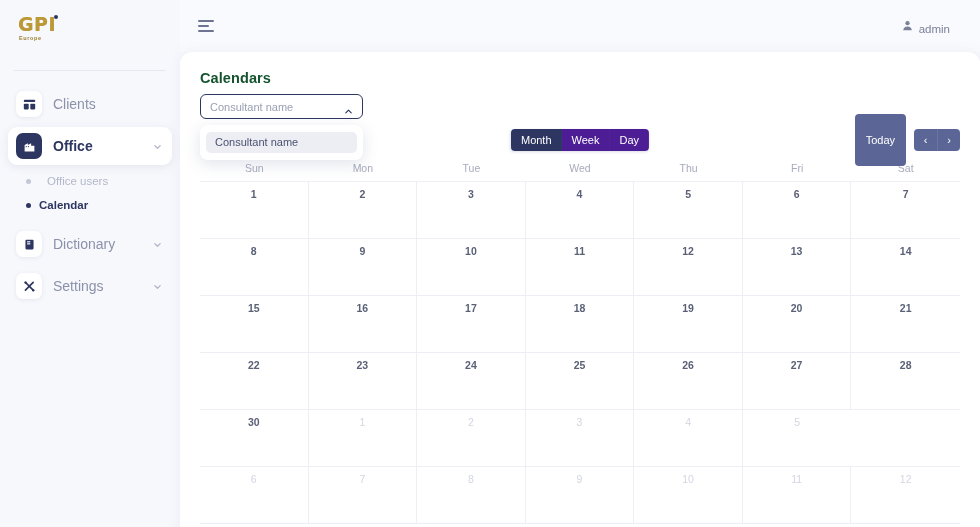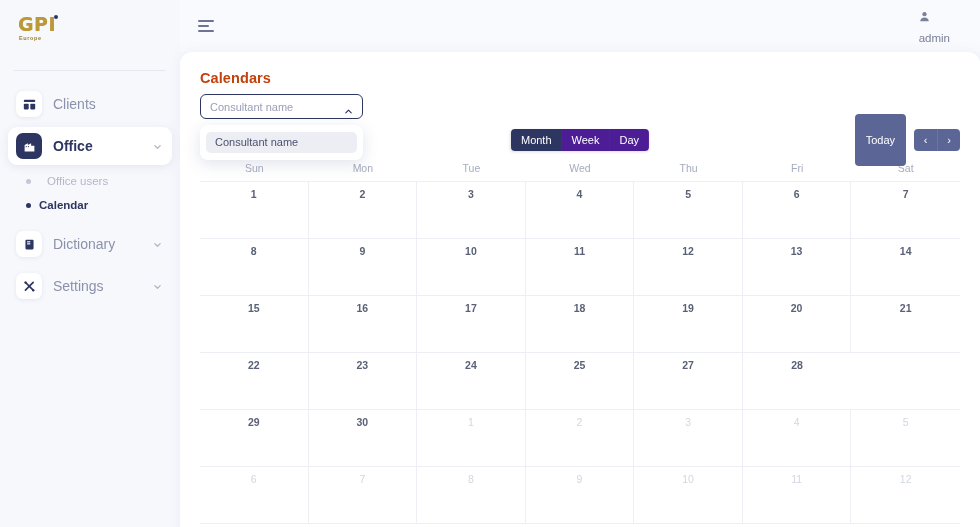--- a/index.html
+++ b/index.html
@@ -111,36 +111,36 @@
   }
   .hamburger { width: 18px; cursor: pointer; }
   .hamburger span {
     display: block; height: 2px; border-radius: 1px;
     background: #6d7390; margin-bottom: 3px;
   }
   .hamburger span:nth-child(1) { width: 16px; }
   .hamburger span:nth-child(2) { width: 11px; }
   .hamburger span:nth-child(3) { width: 16px; margin-bottom: 0; }
   .user {
-    display: flex; align-items: flex-start; gap: 6px; cursor: pointer; flex-direction: column;
+    display: flex; align-items: flex-end; gap: 6px; cursor: pointer;
   }
   .user-name { font-size: 11.5px; color: #7b8199; }
 
   .card {
     position: absolute;
     left: 0; right: 0; top: 52px; bottom: -20px;
     background: #ffffff;
     border-radius: 12px 12px 0 0;
     box-shadow: 0 0 14px rgba(90,100,150,.07);
     overflow: hidden;
   }
   .card-inner { padding: 18px 20px 0 20px; position: relative; }
 
   .page-title {
-    font-size: 14.5px; font-weight: bold; color: #c2410c;
+    font-size: 14.5px; font-weight: bold; color: #14532d;
     margin-bottom: 8px; letter-spacing: .1px;
   }
 
   .select-wrap { position: relative; width: 163px; z-index: 40; }
   .select-box {
     height: 25px; border: 1.6px solid #2d3561;
     border-radius: 6px; background: #fff;
     display: flex; align-items: center;
     padding: 0 9px;
     cursor: pointer;
@@ -412,25 +412,25 @@
                 <div class="cal-cell">18</div>
                 <div class="cal-cell">19</div>
                 <div class="cal-cell">20</div>
                 <div class="cal-cell">21</div>
               </div>
               <div class="cal-row">
                 <div class="cal-cell">22</div>
                 <div class="cal-cell">23</div>
                 <div class="cal-cell">24</div>
                 <div class="cal-cell">25</div>
+                <div class="cal-cell">26</div>
                 <div class="cal-cell">27</div>
                 <div class="cal-cell">28</div>
               </div>
               <div class="cal-row">
-                <div class="cal-cell">29</div>
                 <div class="cal-cell">30</div>
                 <div class="cal-cell other">1</div>
                 <div class="cal-cell other">2</div>
                 <div class="cal-cell other">3</div>
                 <div class="cal-cell other">4</div>
                 <div class="cal-cell other">5</div>
               </div>
               <div class="cal-row">
                 <div class="cal-cell other">6</div>
                 <div class="cal-cell other">7</div>

